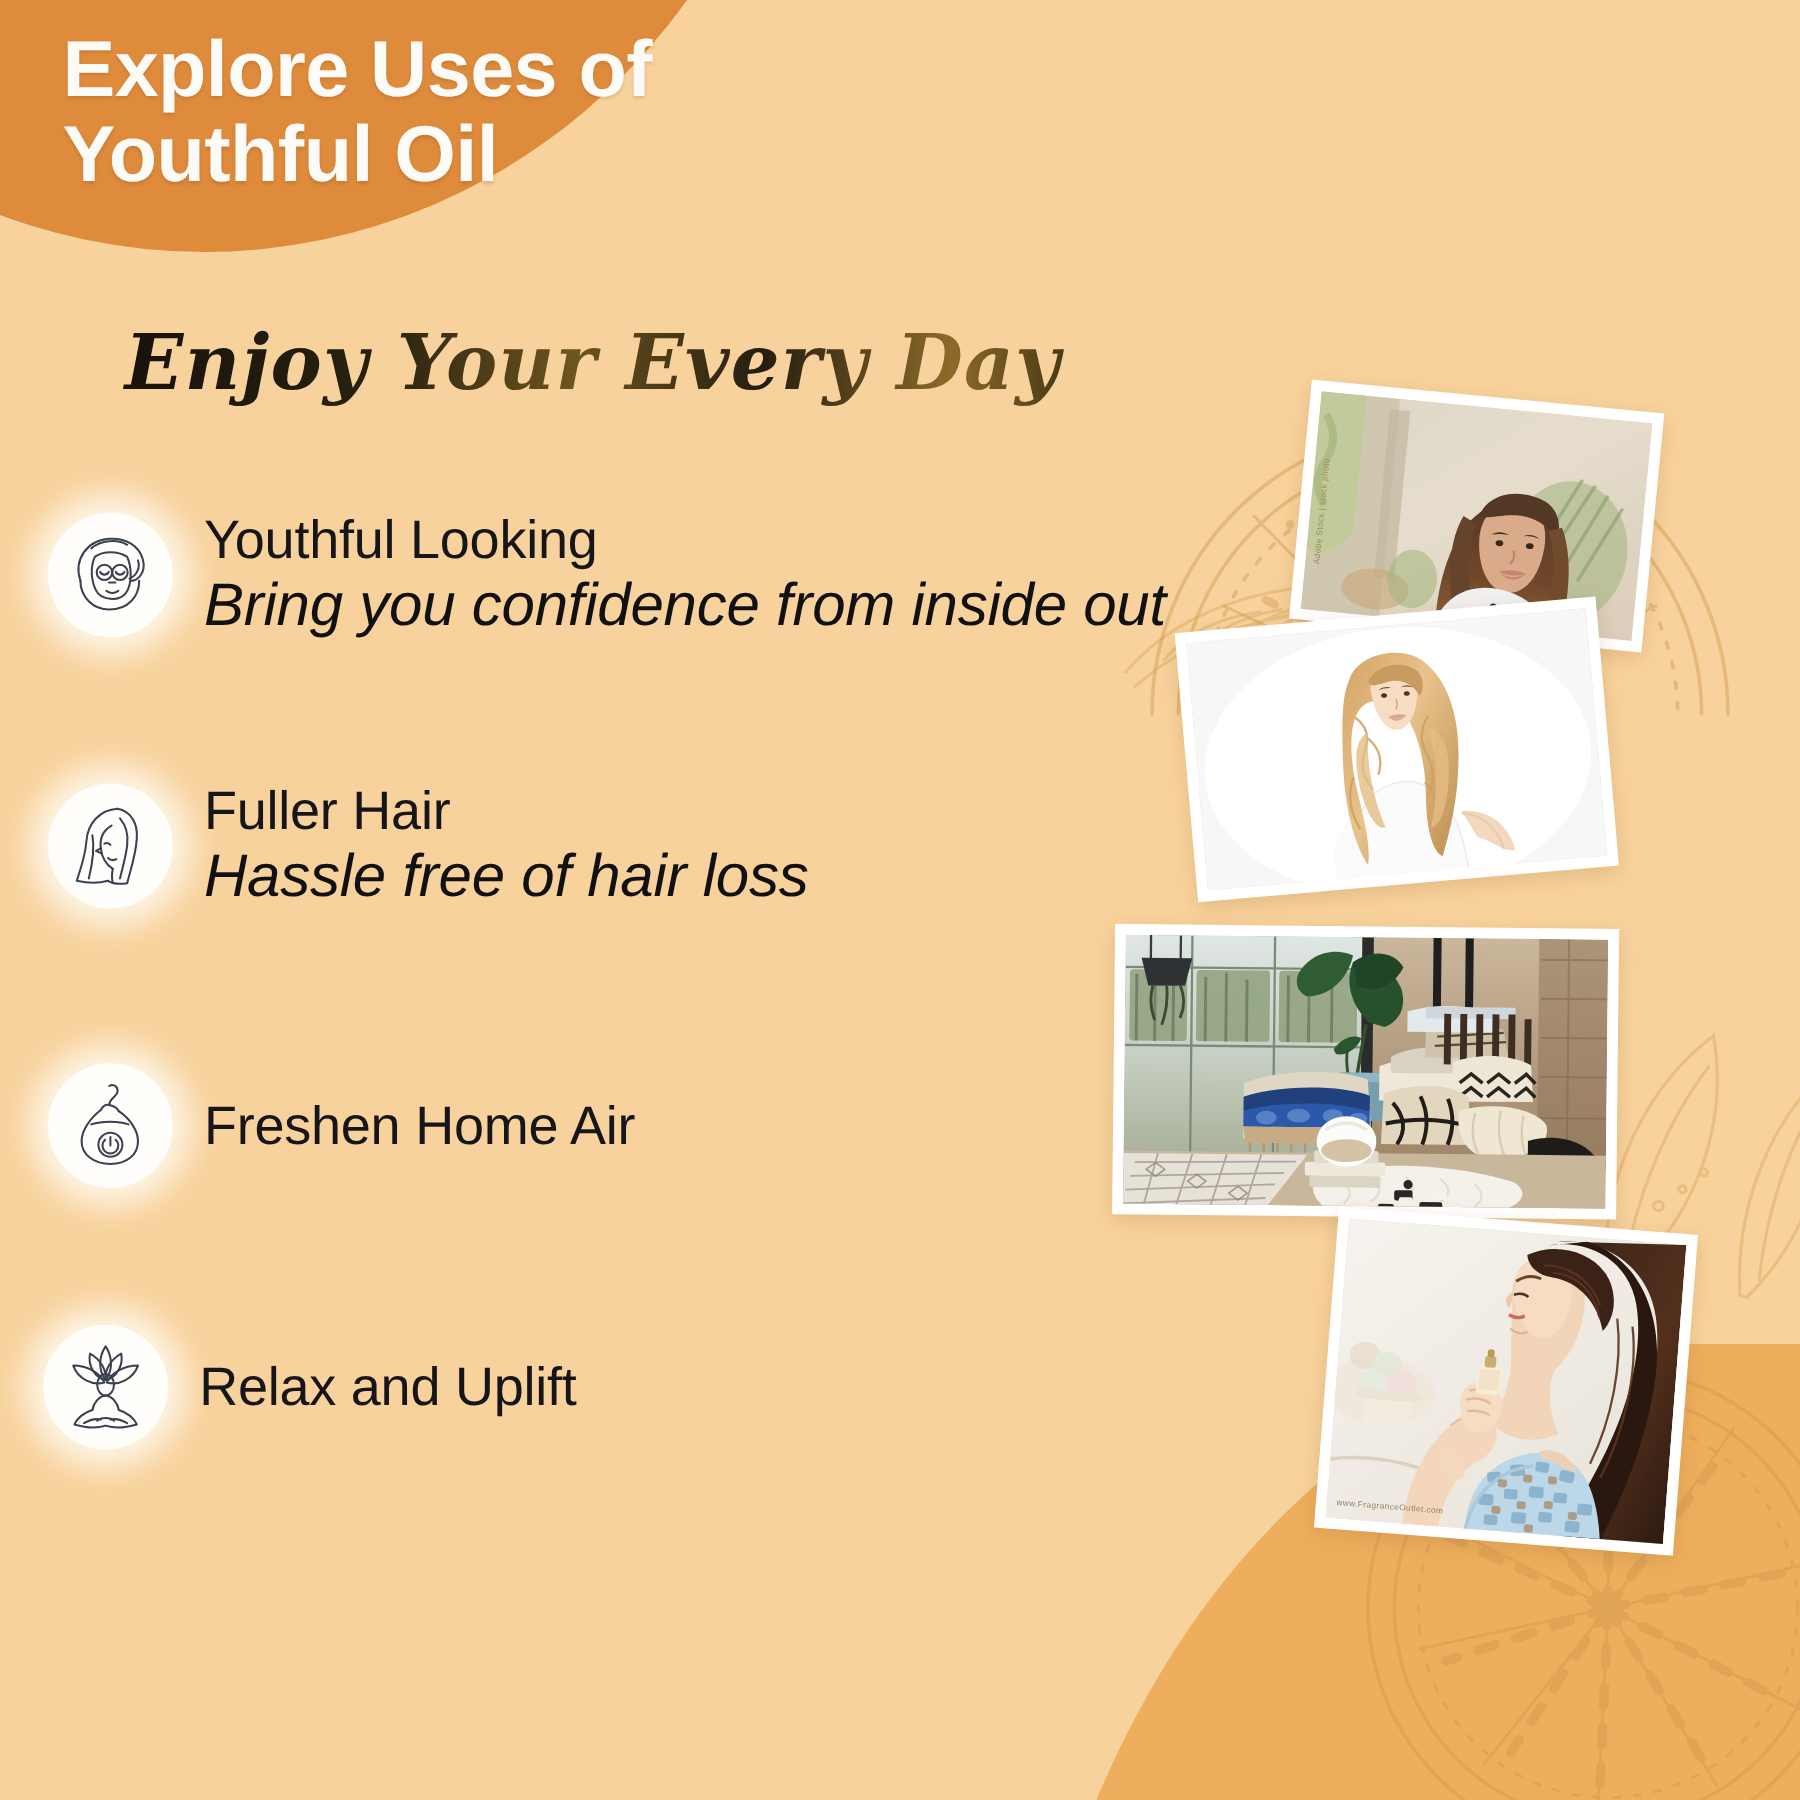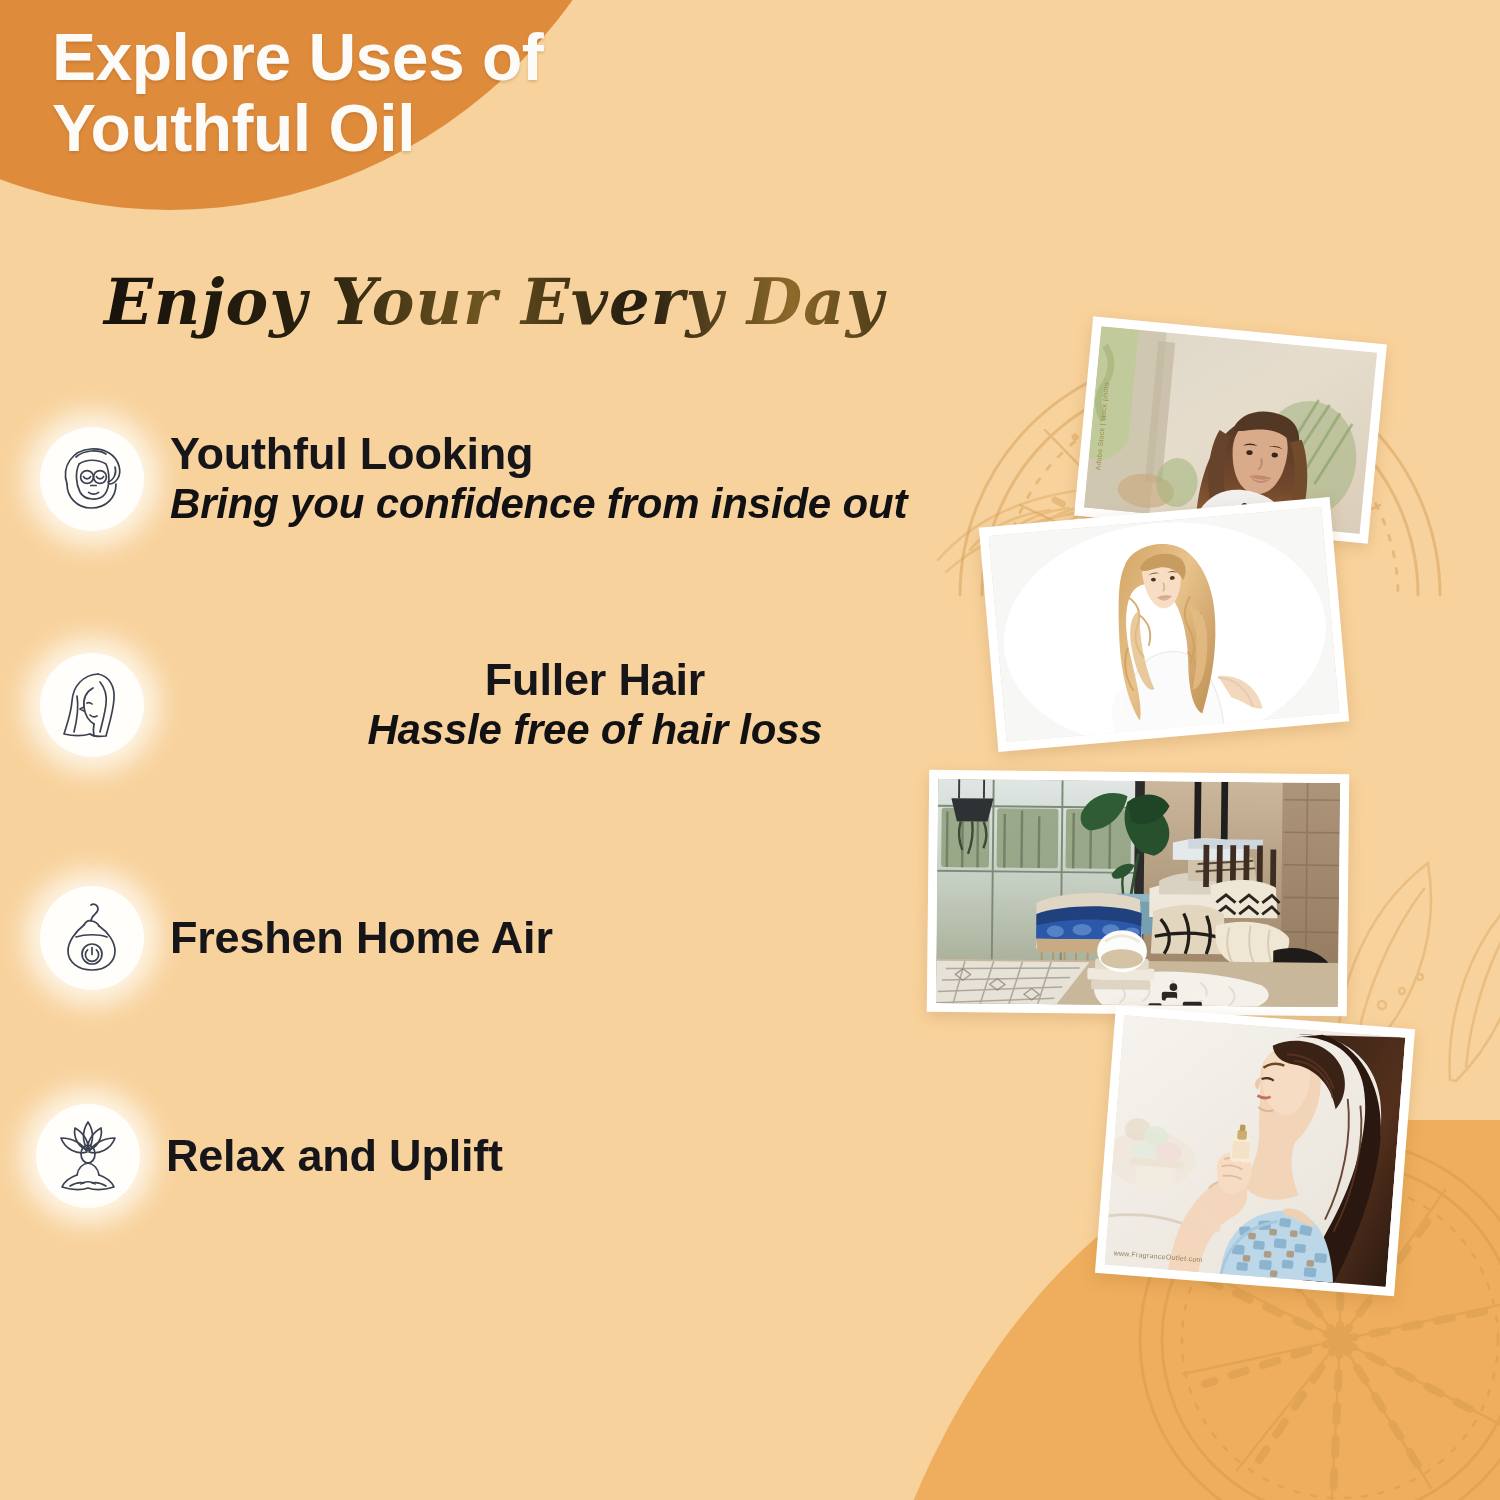--- a/index.html
+++ b/index.html
@@ -54,42 +54,42 @@
     font-style:italic;font-weight:700;
     font-size:64px;
     letter-spacing:1px;
   }
 
   
   .features{position:absolute;left:0;top:368px;z-index:6;width:1020px;}
   .feature{position:relative;display:flex;align-items:center;gap:26px;padding-left:40px;}
   .feature + .feature{margin-top:0;}
   .f1{height:222px;}
-  .f2{height:230px;text-align:center;}
+  .f2{height:230px;}
   .f3{height:236px;}
   .f4{height:200px;padding-left:36px;}
 
   .icon-badge{
     flex:0 0 auto;width:104px;height:104px;border-radius:50%;
     background:#FFFEFB;
     display:flex;align-items:center;justify-content:center;
     box-shadow:0 0 26px 16px rgba(255,254,248,.78);
   }
   .icon-badge svg{display:block;}
   .icon-badge svg *{vector-effect:non-scaling-stroke;}
 
   .f-text{flex:1 1 auto;}
   .f-title{
     font-family:"Liberation Sans Narrow","Liberation Sans",sans-serif;
-    font-weight:700;font-size:45px;line-height:1.12;color:#16161a;
+    font-weight:400;font-size:45px;line-height:1.12;color:#16161a;
     letter-spacing:-0.2px;
   }
   .f-sub{
     font-family:"Liberation Sans Narrow","Liberation Sans",sans-serif;
-    font-weight:700;font-style:italic;font-size:42px;line-height:1.16;color:#111114;
+    font-weight:400;font-style:italic;font-size:50px;line-height:1.16;color:#111114;
     letter-spacing:-0.2px;
   }
 
   
   .photo{
     position:absolute;z-index:5;background:#fff;
     box-shadow:0 5px 16px rgba(150,100,40,.22);
     padding:9px;box-sizing:border-box;
   }
   .photo .inner{position:relative;width:100%;height:100%;overflow:hidden;background:#e9e3da;}

